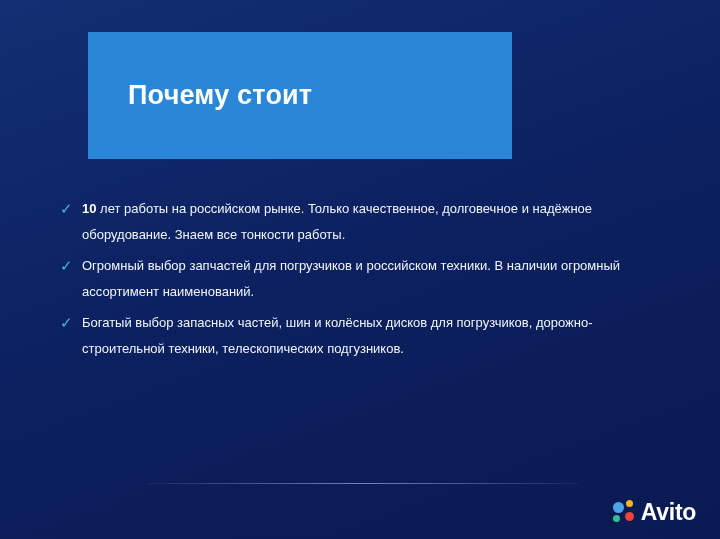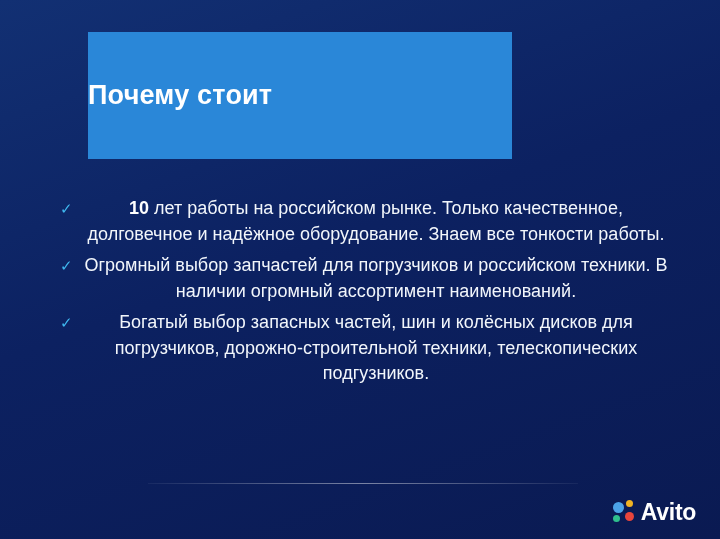--- a/index.html
+++ b/index.html
@@ -23,20 +23,21 @@
   .title-box {
     position: absolute;
     left: 88px;
     top: 32px;
     width: 424px;
     height: 127px;
     background: #2a87d8;
     display: flex;
     flex-direction: column;
     justify-content: center;
+    padding-left: 40px;
     box-sizing: border-box;
   }
   .title-line {
     color: #ffffff;
     font-size: 27px;
     font-weight: bold;
     line-height: 33px;
     letter-spacing: 0.2px;
     white-space: nowrap;
   }
@@ -54,24 +55,23 @@
   .check {
     color: #3fb8ef;
     font-size: 15px;
     line-height: 25px;
     width: 22px;
     flex: 0 0 22px;
     text-align: left;
   }
   .bullet-text {
     color: #f2f6fb;
-    font-size: 18px;
+    font-size: 13px;
     line-height: 25.5px;
     flex: 1;
-    text-align: center;
   }
   .bullet-text b {
     font-weight: bold;
     color: #ffffff;
   }
   .divider {
     position: absolute;
     left: 148px;
     top: 483px;
     width: 430px;

